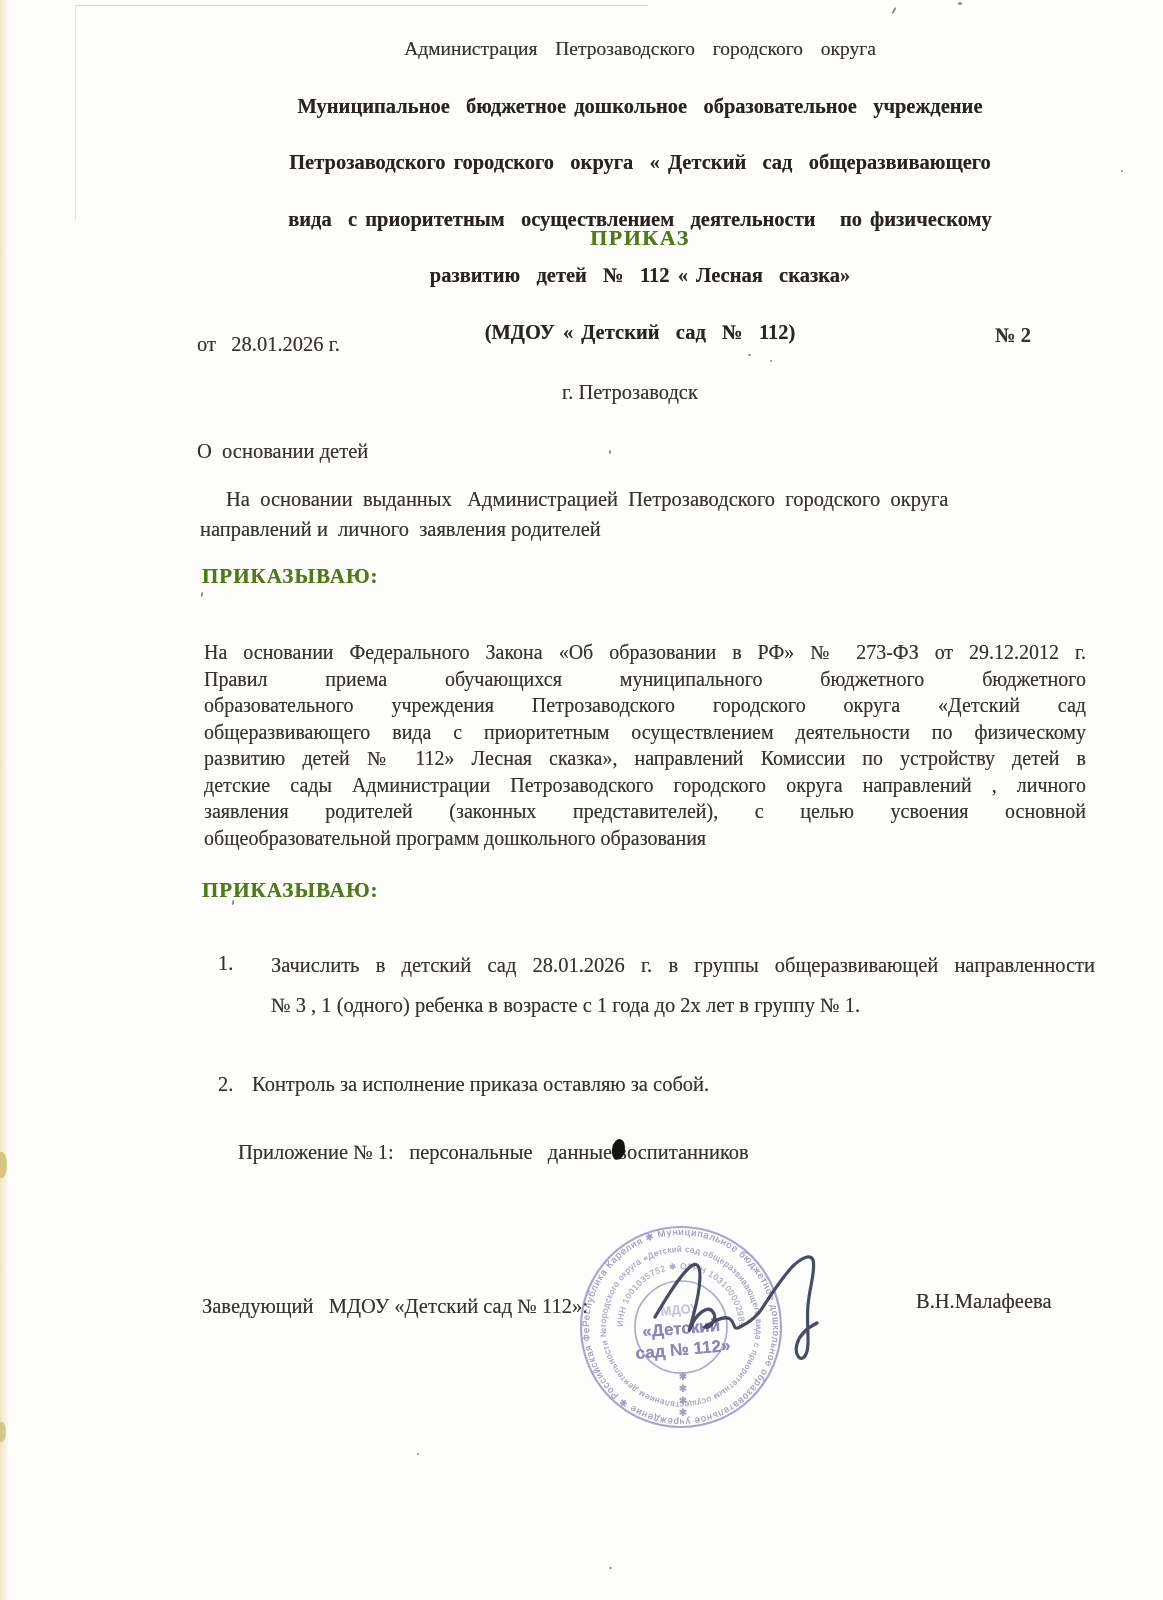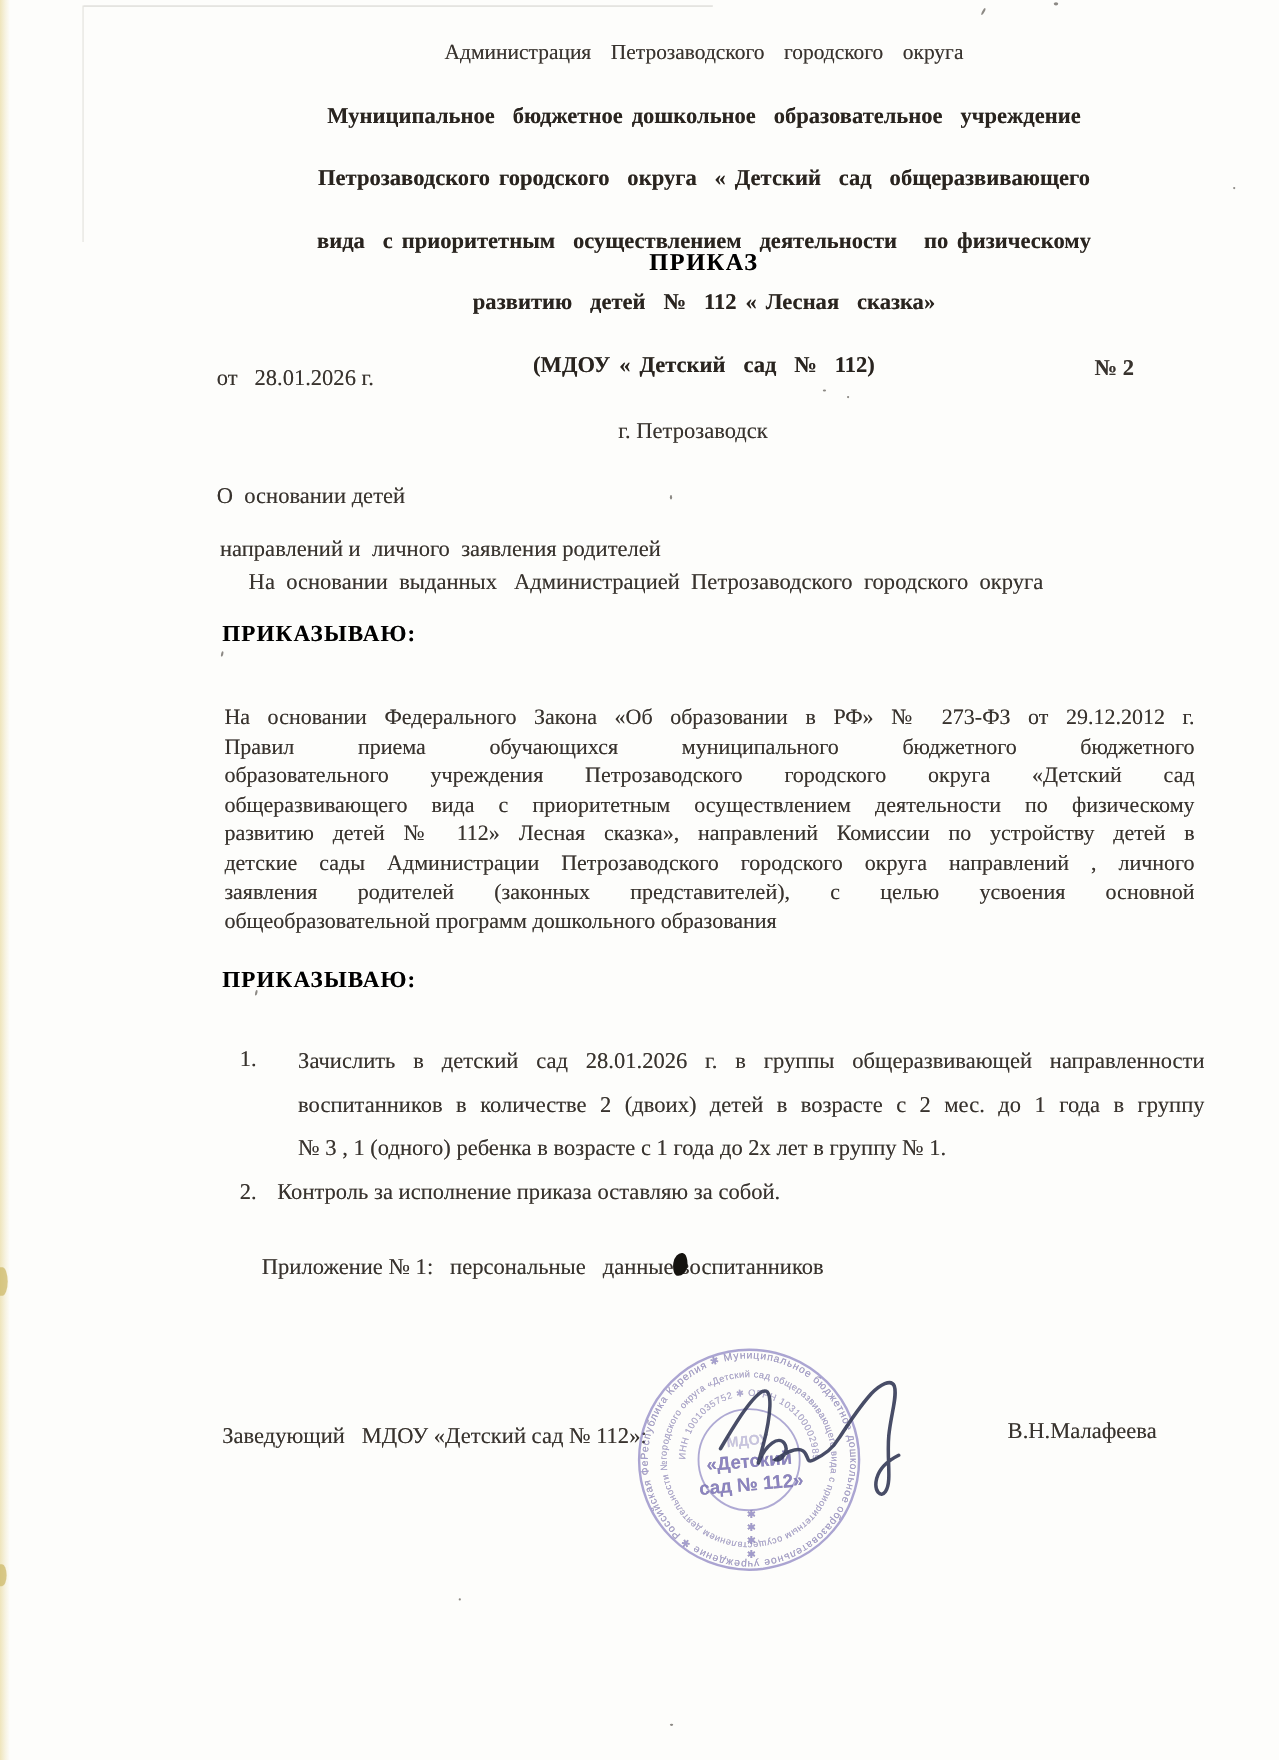--- a/index.html
+++ b/index.html
@@ -6,21 +6,21 @@
   .page{
     position:relative;width:1163px;height:1600px;margin:0 auto;
     background:#fdfdfb;overflow:hidden;
     font-family:"Liberation Serif","DejaVu Serif",serif;
     color:#38332e;
     text-shadow:0 0 .6px rgba(56,50,44,.55);
   }
   .abs{position:absolute;}
   .t{white-space:pre-wrap;}
   .center{text-align:center;}
-  .bold{font-weight:bold;color:#000000;}
+  .bold{font-weight:bold;color:#4d7c0f;}
   
   .head{left:200px;top:37px;width:880px;line-height:24.6px;text-align:center;}
   .head .dept{font-size:19.5px;word-spacing:4px;}
   .head .org{font-size:20.5px;font-weight:bold;color:#29241f;word-spacing:3px;margin-top:32px;}
   .title{left:200px;top:225px;width:880px;font-size:22px;letter-spacing:1.5px;}
   .num{left:995px;top:324px;font-size:20.5px;font-weight:bold;}
   .date{left:197px;top:333px;font-size:20.5px;}
   .city{left:190px;top:381px;width:880px;font-size:20.5px;}
   .subject{left:197px;top:440px;font-size:20.5px;}
   .basis{left:200px;top:484px;width:872px;font-size:20.5px;line-height:30px;}
@@ -76,43 +76,42 @@
     <div class="t org">(МДОУ « Детский  сад  №  112)</div>
   </div>
 
   <div class="abs title center bold t">ПРИКАЗ</div>
   <div class="abs num t">№ 2</div>
   <div class="abs date t">от   28.01.2026 г.</div>
   <div class="abs city center t">г. Петрозаводск</div>
   <div class="abs subject t">О  основании детей</div>
 
   <div class="abs basis">
+    <div class="t l1">На  основании  выданных   Администрацией  Петрозаводского  городского  округа</div>
     <div class="t">направлений и  личного  заявления родителей</div>
-    <div class="t l1">На  основании  выданных   Администрацией  Петрозаводского  городского  округа</div>
   </div>
 
   <div class="abs bold cmd t" style="left:202px;top:564px;">ПРИКАЗЫВАЮ:</div>
 
   <div class="abs legal">
     <div class="ln jl">На основании Федерального Закона «Об образовании в РФ» № 273-ФЗ от 29.12.2012 г.</div>
     <div class="ln jl">Правил приема обучающихся муниципального бюджетного бюджетного</div>
     <div class="ln jl">образовательного учреждения Петрозаводского городского округа «Детский сад</div>
     <div class="ln jl">общеразвивающего вида с приоритетным осуществлением деятельности по физическому</div>
     <div class="ln jl">развитию детей № 112» Лесная сказка», направлений Комиссии по устройству детей в</div>
     <div class="ln jl">детские сады Администрации Петрозаводского городского округа направлений , личного</div>
     <div class="ln jl">заявления родителей (законных представителей), с целью усвоения основной</div>
     <div class="ln">общеобразовательной программ дошкольного образования</div>
   </div>
 
   <div class="abs bold cmd t" style="left:202px;top:878px;">ПРИКАЗЫВАЮ:</div>
 
   <div class="abs list-num t" style="left:218px;top:952px;">1.</div>
   <div class="abs item-lines" style="top:946px;">
     <div class="ln jl">Зачислить в детский сад 28.01.2026 г. в группы общеразвивающей направленности</div>
-    <div class="ln jl">воспитанников в количестве 2 (двоих) детей в возрасте с 2 мес. до 1 года в группу</div>
     <div class="ln t">№ 3 , 1 (одного) ребенка в возрасте с 1 года до 2х лет в группу № 1.</div>
   </div>
   <div class="abs list-num t" style="left:218px;top:1073px;">2.</div>
   <div class="abs item2-text t">Контроль за исполнение приказа оставляю за собой.</div>
 
   <div class="abs appendix t">Приложение № 1:   персональные   данные воспитанников</div>
   <div class="abs inkblot"></div>
 
   <div class="abs sig-left t">Заведующий   МДОУ «Детский сад № 112»:</div>
   <div class="abs sig-name t">В.Н.Малафеева</div>

